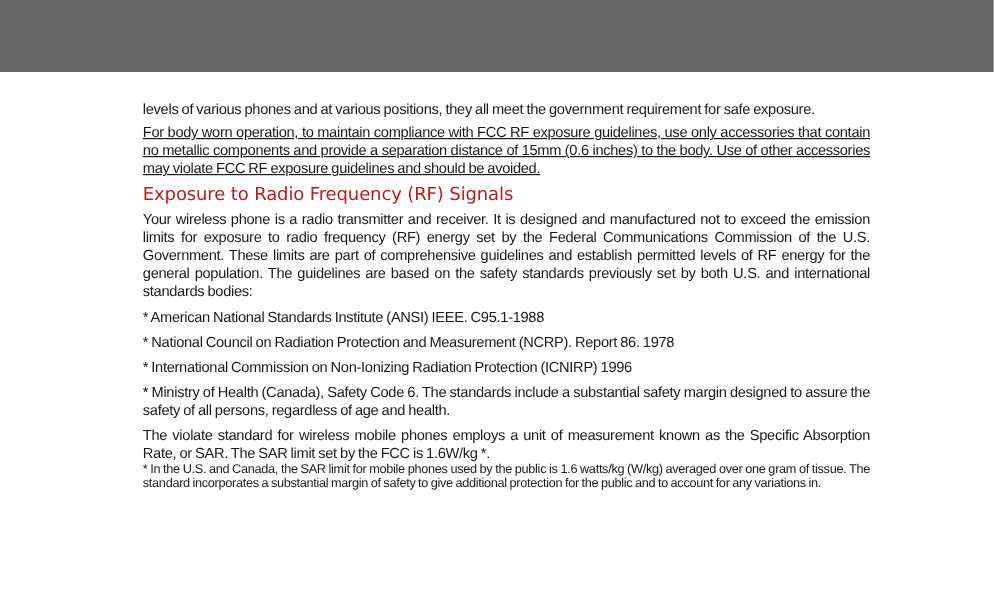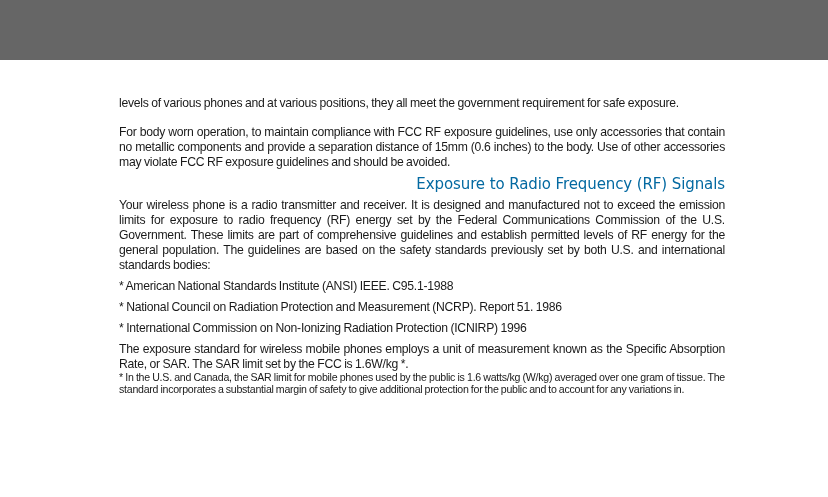--- a/index.html
+++ b/index.html
@@ -7,40 +7,40 @@
       width: 828px; height: 497px; overflow: hidden;
       background: #ffffff; position: relative;
       font-family: "Liberation Sans", sans-serif;
       color: #111;
     }
     .top-band {
       position: absolute; left: 0; top: 0; width: 828px; height: 60px;
       background: #666666;
     }
     .page {
-      position: absolute; left: 119px; top: 96px; width: 606px;
+      position: absolute; left: 119px; top: 84px; width: 606px;
     }
     p { margin: 0; }
     .body-text {
       font-family: "Liberation Sans Narrow", "Liberation Sans", sans-serif;
       font-size: 12.2px; line-height: 15px; letter-spacing: -0.25px;
       word-spacing: -0.5px; color: #1a1a1a;
       text-align: justify;
     }
-    .gap-s { margin-top: 14px; }
+    .gap-s { margin-top: 4px; text-decoration: underline; }
     .gap-m { margin-top: 6px; }
     .h1 {
       font-family: "DejaVu Sans", sans-serif;
       font-size: 24px; line-height: 28px; font-weight: normal;
       margin: 21px 0 0 0; color: #111; letter-spacing: -0.2px;
     }
     .h2 {
       font-family: "DejaVu Sans", sans-serif;
       font-size: 15px; line-height: 18px; font-weight: normal;
-      margin: 5px 0 5px 0; color: #0369a1; letter-spacing: -0.1px; text-align: right;
+      margin: 5px 0 5px 0; color: #b91c1c; letter-spacing: -0.1px;
     }
     .list { margin: 0; padding: 0; list-style: none; }
     .list li { margin-top: 6px; }
     .footnote {
       font-size: 10.6px; line-height: 11.5px; margin-top: 0;
     }
   </style>
 </head>
 <body>
 
@@ -49,19 +49,20 @@
 <div class="page">
   <p class="body-text">levels of various phones and at various positions, they all meet the government requirement for safe exposure.</p>
   <p class="body-text gap-s">For body worn operation, to maintain compliance with FCC RF exposure guidelines, use only accessories that contain no metallic components and provide a separation distance of 15mm (0.6 inches) to the body. Use of other accessories may violate FCC RF exposure guidelines and should be avoided.</p>
 
   <h2 class="h2">Exposure to Radio Frequency (RF) Signals</h2>
 
   <p class="body-text">Your wireless phone is a radio transmitter and receiver. It is designed and manufactured not to exceed the emission limits for exposure to radio frequency (RF) energy set by the Federal Communications Commission of the U.S. Government. These limits are part of comprehensive guidelines and establish permitted levels of RF energy for the general population. The guidelines are based on the safety standards previously set by both U.S. and international standards bodies:</p>
 
   <ul class="list body-text">
     <li>* American National Standards Institute (ANSI) IEEE. C95.1-1988</li>
-    <li>* National Council on Radiation Protection and Measurement (NCRP). Report 51. 1986</li>
+    <li>* National Council on Radiation Protection and Measurement (NCRP). Report 86. 1978</li>
     <li>* International Commission on Non-Ionizing Radiation Protection (ICNIRP) 1996</li>
+    <li>* Ministry of Health (Canada), Safety Code 6. The standards include a substantial safety margin designed to assure the safety of all persons, regardless of age and health.</li>
   </ul>
 
-  <p class="body-text gap-m">The exposure standard for wireless mobile phones employs a unit of measurement known as the Specific Absorption Rate, or SAR. The SAR limit set by the FCC is 1.6W/kg *.</p>
+  <p class="body-text gap-m">The violate standard for wireless mobile phones employs a unit of measurement known as the Specific Absorption Rate, or SAR. The SAR limit set by the FCC is 1.6W/kg *.</p>
   <p class="body-text footnote">* In the U.S. and Canada, the SAR limit for mobile phones used by the public is 1.6 watts/kg (W/kg) averaged over one gram of tissue. The standard incorporates a substantial margin of safety to give additional protection for the public and to account for any variations in.</p>
 </div>
 
 </body></html>

